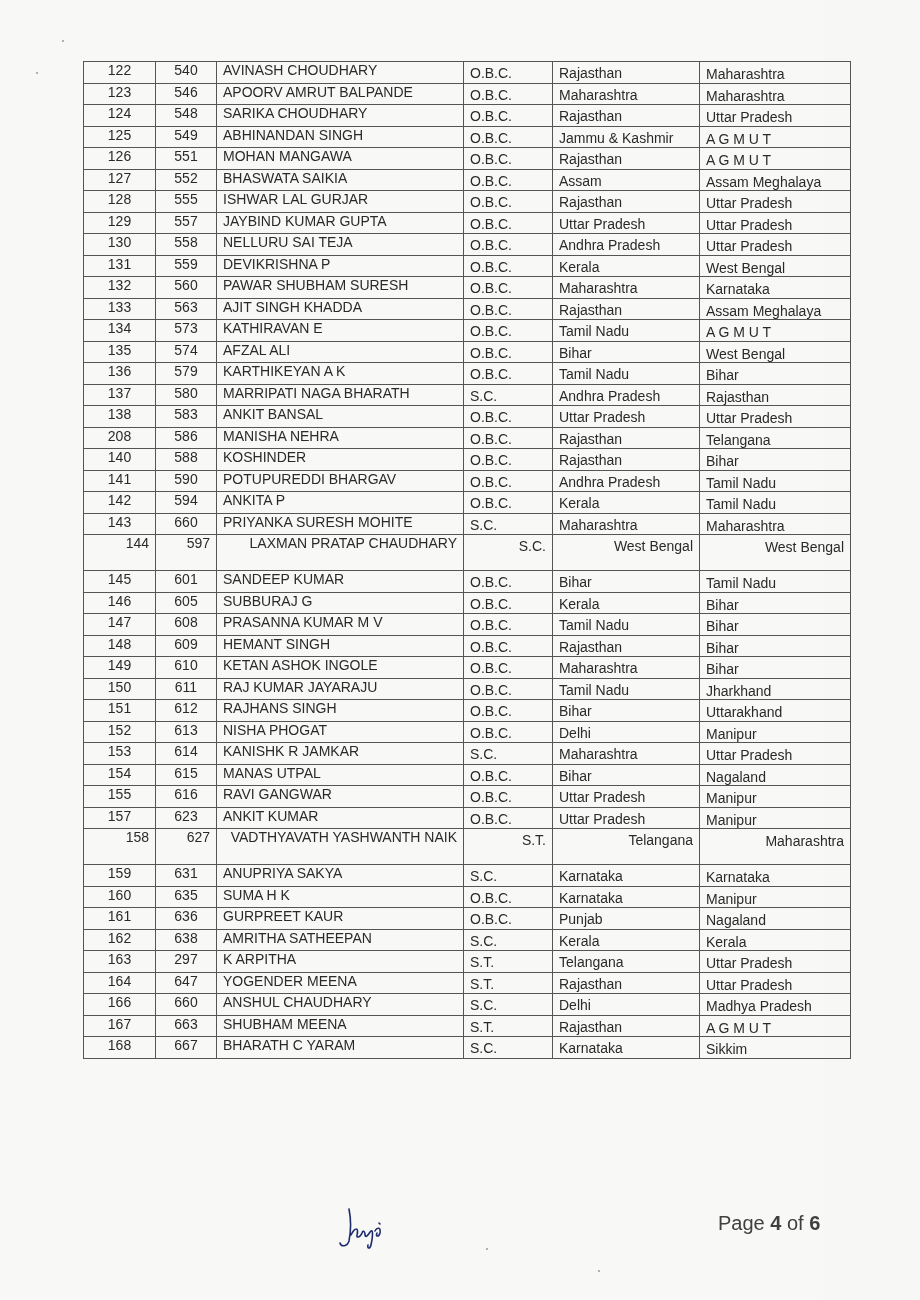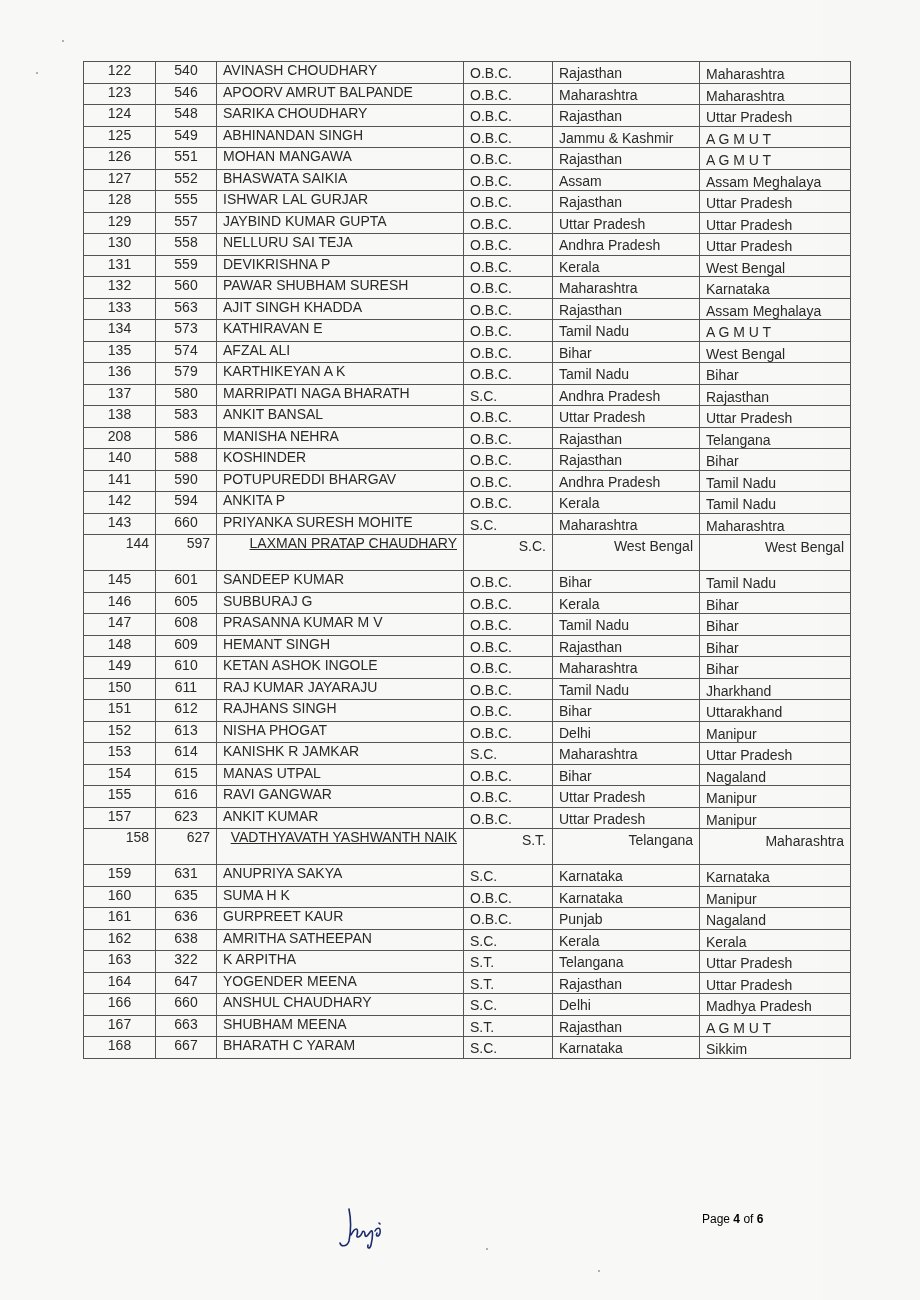--- a/index.html
+++ b/index.html
@@ -33,29 +33,29 @@
       white-space: nowrap;
       overflow: hidden;
     }
     table.alloc tr.tall td { height: 36px; white-space: normal; text-align: right; }
     td.c-sno { width: 72px; text-align: center; }
     td.c-rank { width: 61px; text-align: center; }
     td.c-name { width: 247px; }
     td.c-cat { width: 89px; padding-top: 4px !important; margin-left: 8px; }
     td.c-home { width: 147px; padding-top: 4px !important; }
     td.c-cadre { width: 151px; padding-top: 5px !important; }
-    tr.tall td.c-name { line-height: 15px; text-decoration: underline; }
+    tr.tall td.c-name { line-height: 15px; }
 
     .footer-sign {
       position: absolute; left: 335px; top: 1205px;
       width: 60px; height: 50px;
     }
     .page-num {
-      position: absolute; left: 702px; top: 1212px;
-      font-size: 12px; color: #000000;
+      position: absolute; left: 718px; top: 1212px;
+      font-size: 20px; color: #404040;
     }
     .page-num b { font-weight: bold; }
     .dot { position: absolute; width: 2px; height: 2px; background: #999; border-radius: 1px; }
   </style>
 </head>
 <body>
 
 <div class="page">
   <span class="dot" style="left:62px;top:40px"></span>
   <span class="dot" style="left:36px;top:72px"></span>
@@ -379,21 +379,21 @@
         <tr>
           <td class="c-sno">162</td>
           <td class="c-rank">638</td>
           <td class="c-name">AMRITHA SATHEEPAN</td>
           <td class="c-cat">S.C.</td>
           <td class="c-home">Kerala</td>
           <td class="c-cadre">Kerala</td>
         </tr>
         <tr>
           <td class="c-sno">163</td>
-          <td class="c-rank">322</td>
+          <td class="c-rank">297</td>
           <td class="c-name">K ARPITHA</td>
           <td class="c-cat">S.T.</td>
           <td class="c-home">Telangana</td>
           <td class="c-cadre">Uttar Pradesh</td>
         </tr>
         <tr>
           <td class="c-sno">164</td>
           <td class="c-rank">647</td>
           <td class="c-name">YOGENDER MEENA</td>
           <td class="c-cat">S.T.</td>

